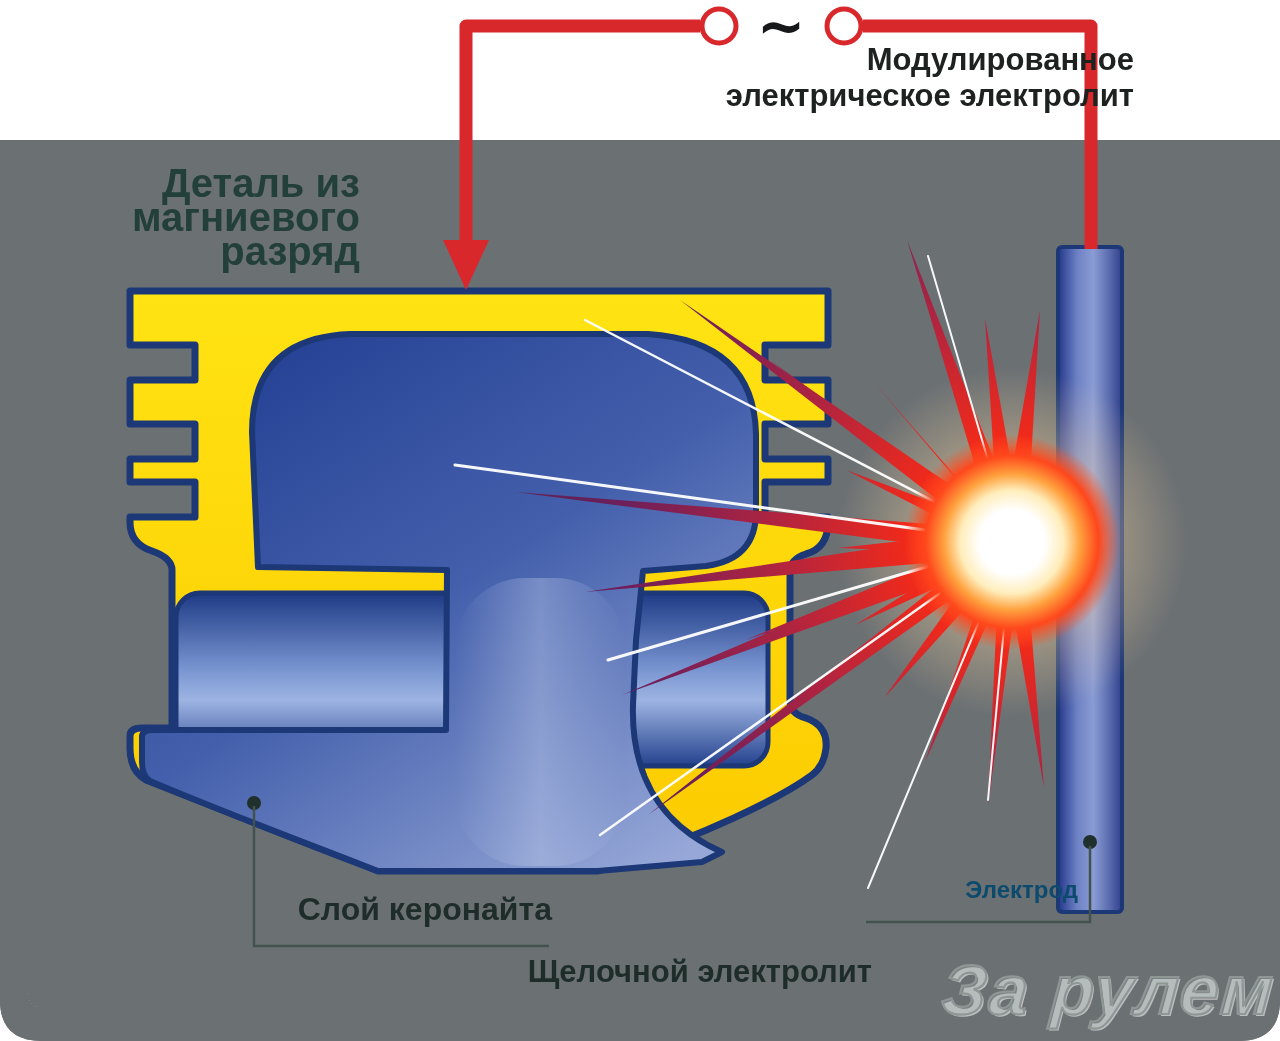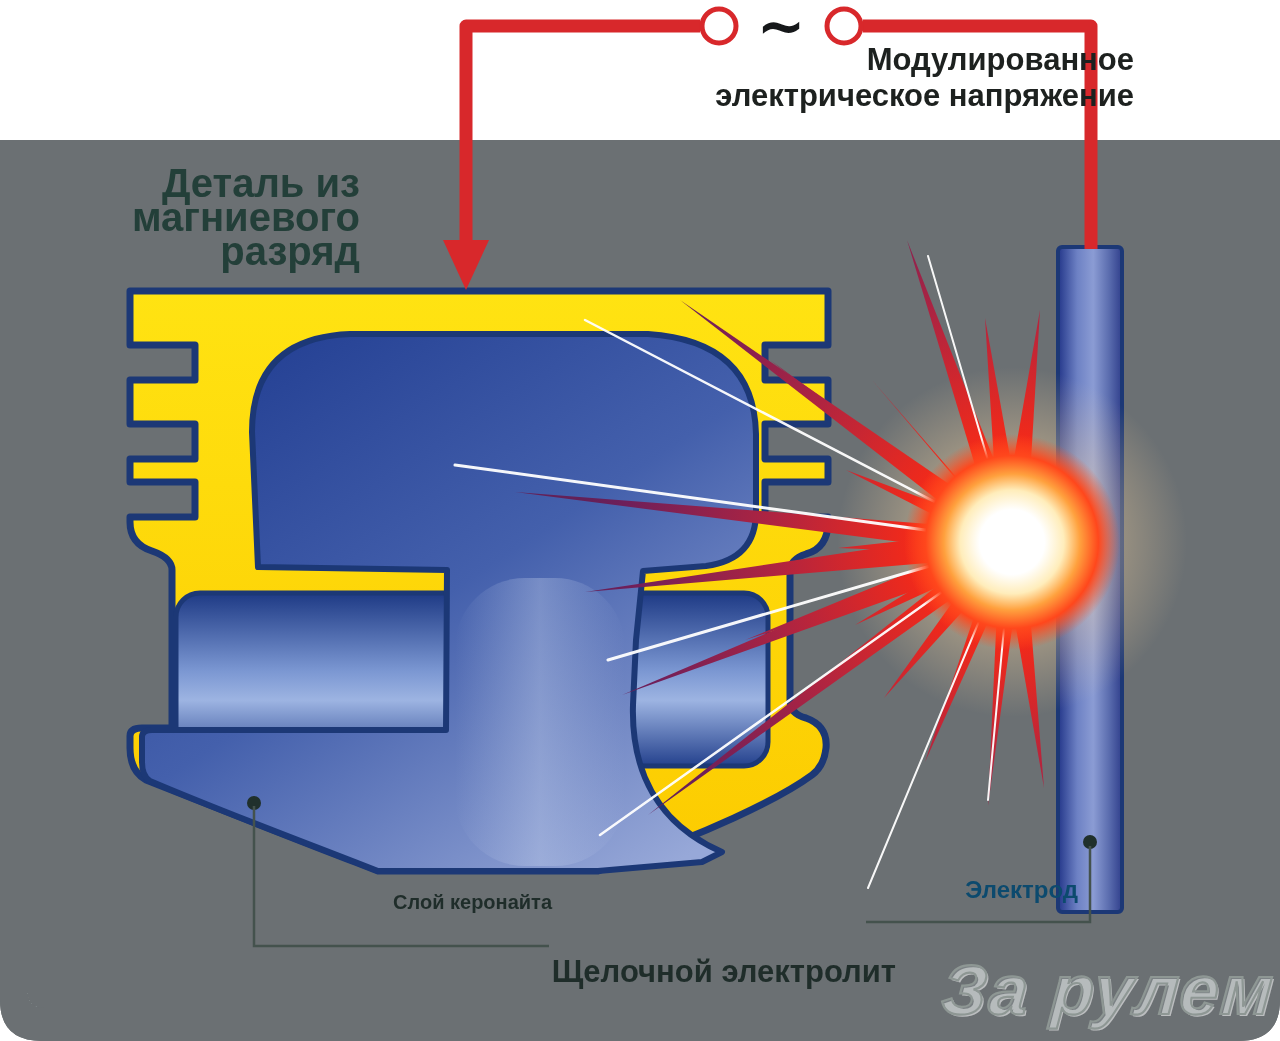--- a/index.html
+++ b/index.html
@@ -3,23 +3,23 @@
 <meta charset="utf-8">
 <style>
   html,body{margin:0;padding:0;background:#fff;}
   .stage{position:relative;width:1280px;height:1041px;background:#ffffff;overflow:hidden;
          font-family:"Liberation Sans", sans-serif;}
   .stage svg{position:absolute;left:0;top:0;}
   .lbl{position:absolute;font-weight:bold;color:#233f39;text-align:right;}
   .lbl-top{left:430px;top:42px;width:704px;font-size:31px;line-height:36px;color:#1d211f;}
   .lbl-part{left:105px;top:166px;width:255px;font-size:40px;line-height:34px;}
   .lbl-plasma{left:778px;top:164px;width:264px;font-size:30px;line-height:34px;}
-  .lbl-keronite{left:250px;top:891px;width:302px;font-size:20px;color:#1f2d2a;}
+  .lbl-keronite{left:250px;top:891px;width:302px;font-size:32px;color:#1f2d2a;}
   .lbl-electrode{left:848px;top:876px;width:230px;font-size:24px;color:#0c4a6e;}
-  .lbl-electrolyte{left:440px;top:954px;width:456px;font-size:31px;color:#1f2d2a;}
+  .lbl-electrolyte{left:416px;top:954px;width:456px;font-size:31px;color:#1f2d2a;}
   .watermark{position:absolute;left:942px;top:950px;width:340px;white-space:nowrap;
              font-size:70px;font-weight:bold;font-style:italic;letter-spacing:2px;
              color:rgba(170,180,178,0.28);-webkit-text-stroke:2.2px #8e9794;
              text-shadow:2px 2px 0 rgba(255,255,255,0.55);transform:skewX(-4deg);}
   .line{display:block;}
 </style>
 </head>
 <body>
 
 <div class="stage">
@@ -166,21 +166,21 @@
   <g stroke="#44524d" stroke-width="2.5" fill="none">
     <circle cx="254" cy="803" r="7" fill="#20302c" stroke="none"></circle>
     <path d="M254 806 L254 946 L549 946"></path>
     <circle cx="1090" cy="842" r="7" fill="#20302c" stroke="none"></circle>
     <path d="M1090 846 L1090 922 L866 922"></path>
   </g>
 </svg>
 
   <div class="lbl lbl-top">
     <span class="line">Модулированное</span>
-    <span class="line">электрическое напряжение</span>
+    <span class="line">электрическое электролит</span>
   </div>
 
   <div class="lbl lbl-part">
     <span class="line">Деталь из</span>
     <span class="line">магниевого</span>
     <span class="line">разряд</span>
   </div>
 
 
   <div class="lbl lbl-keronite">Слой керонайта</div>

